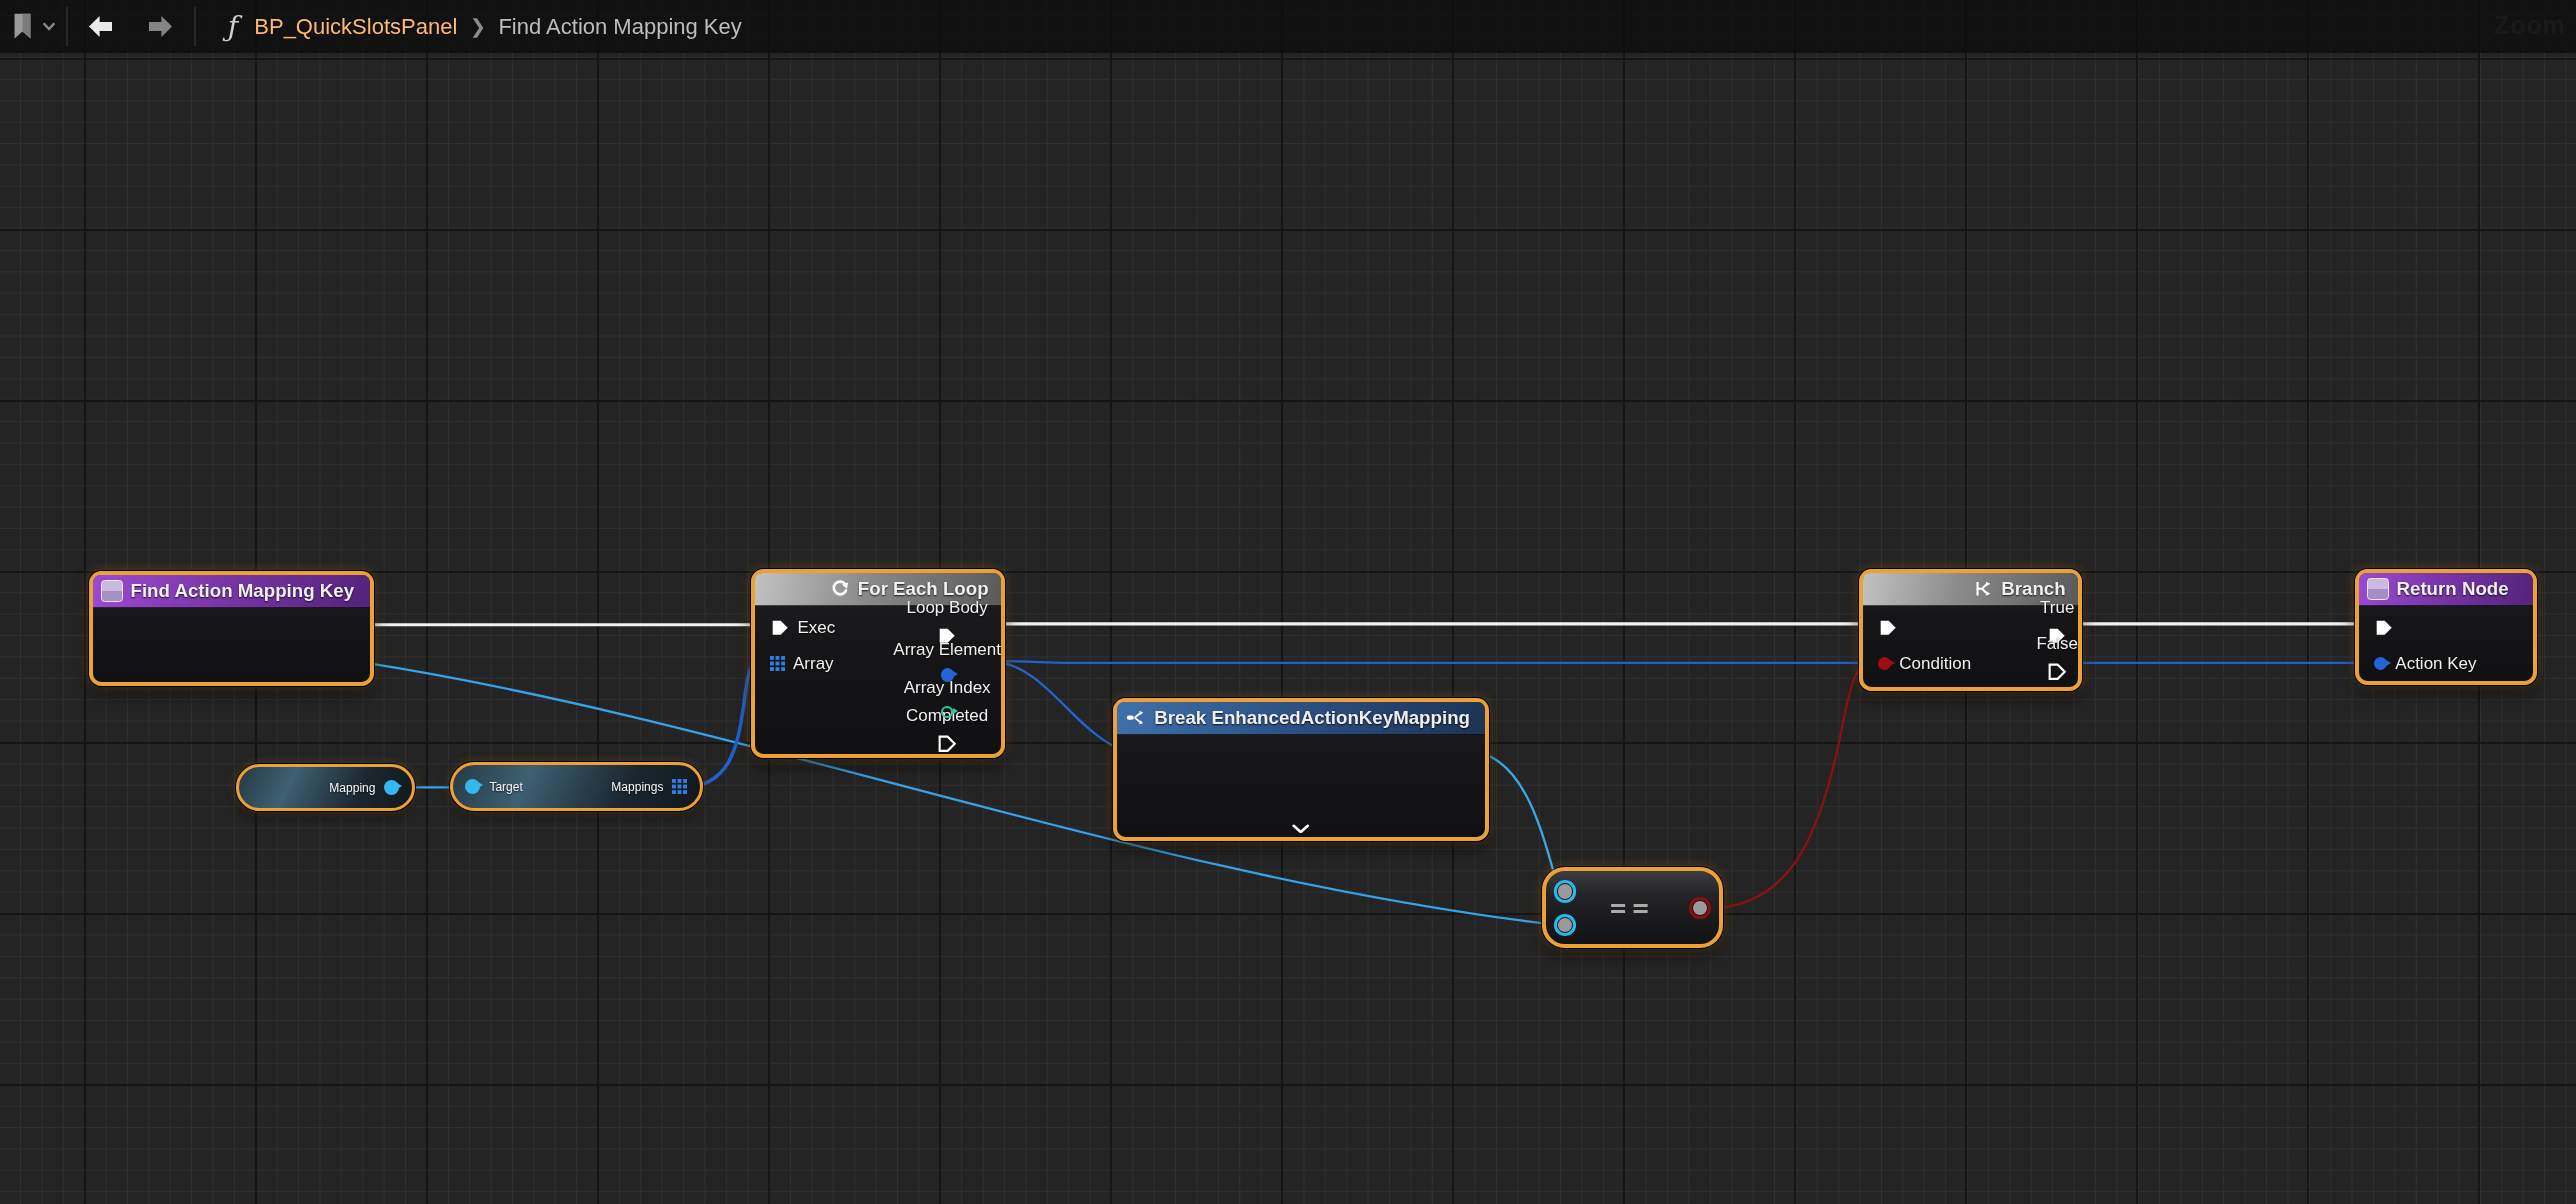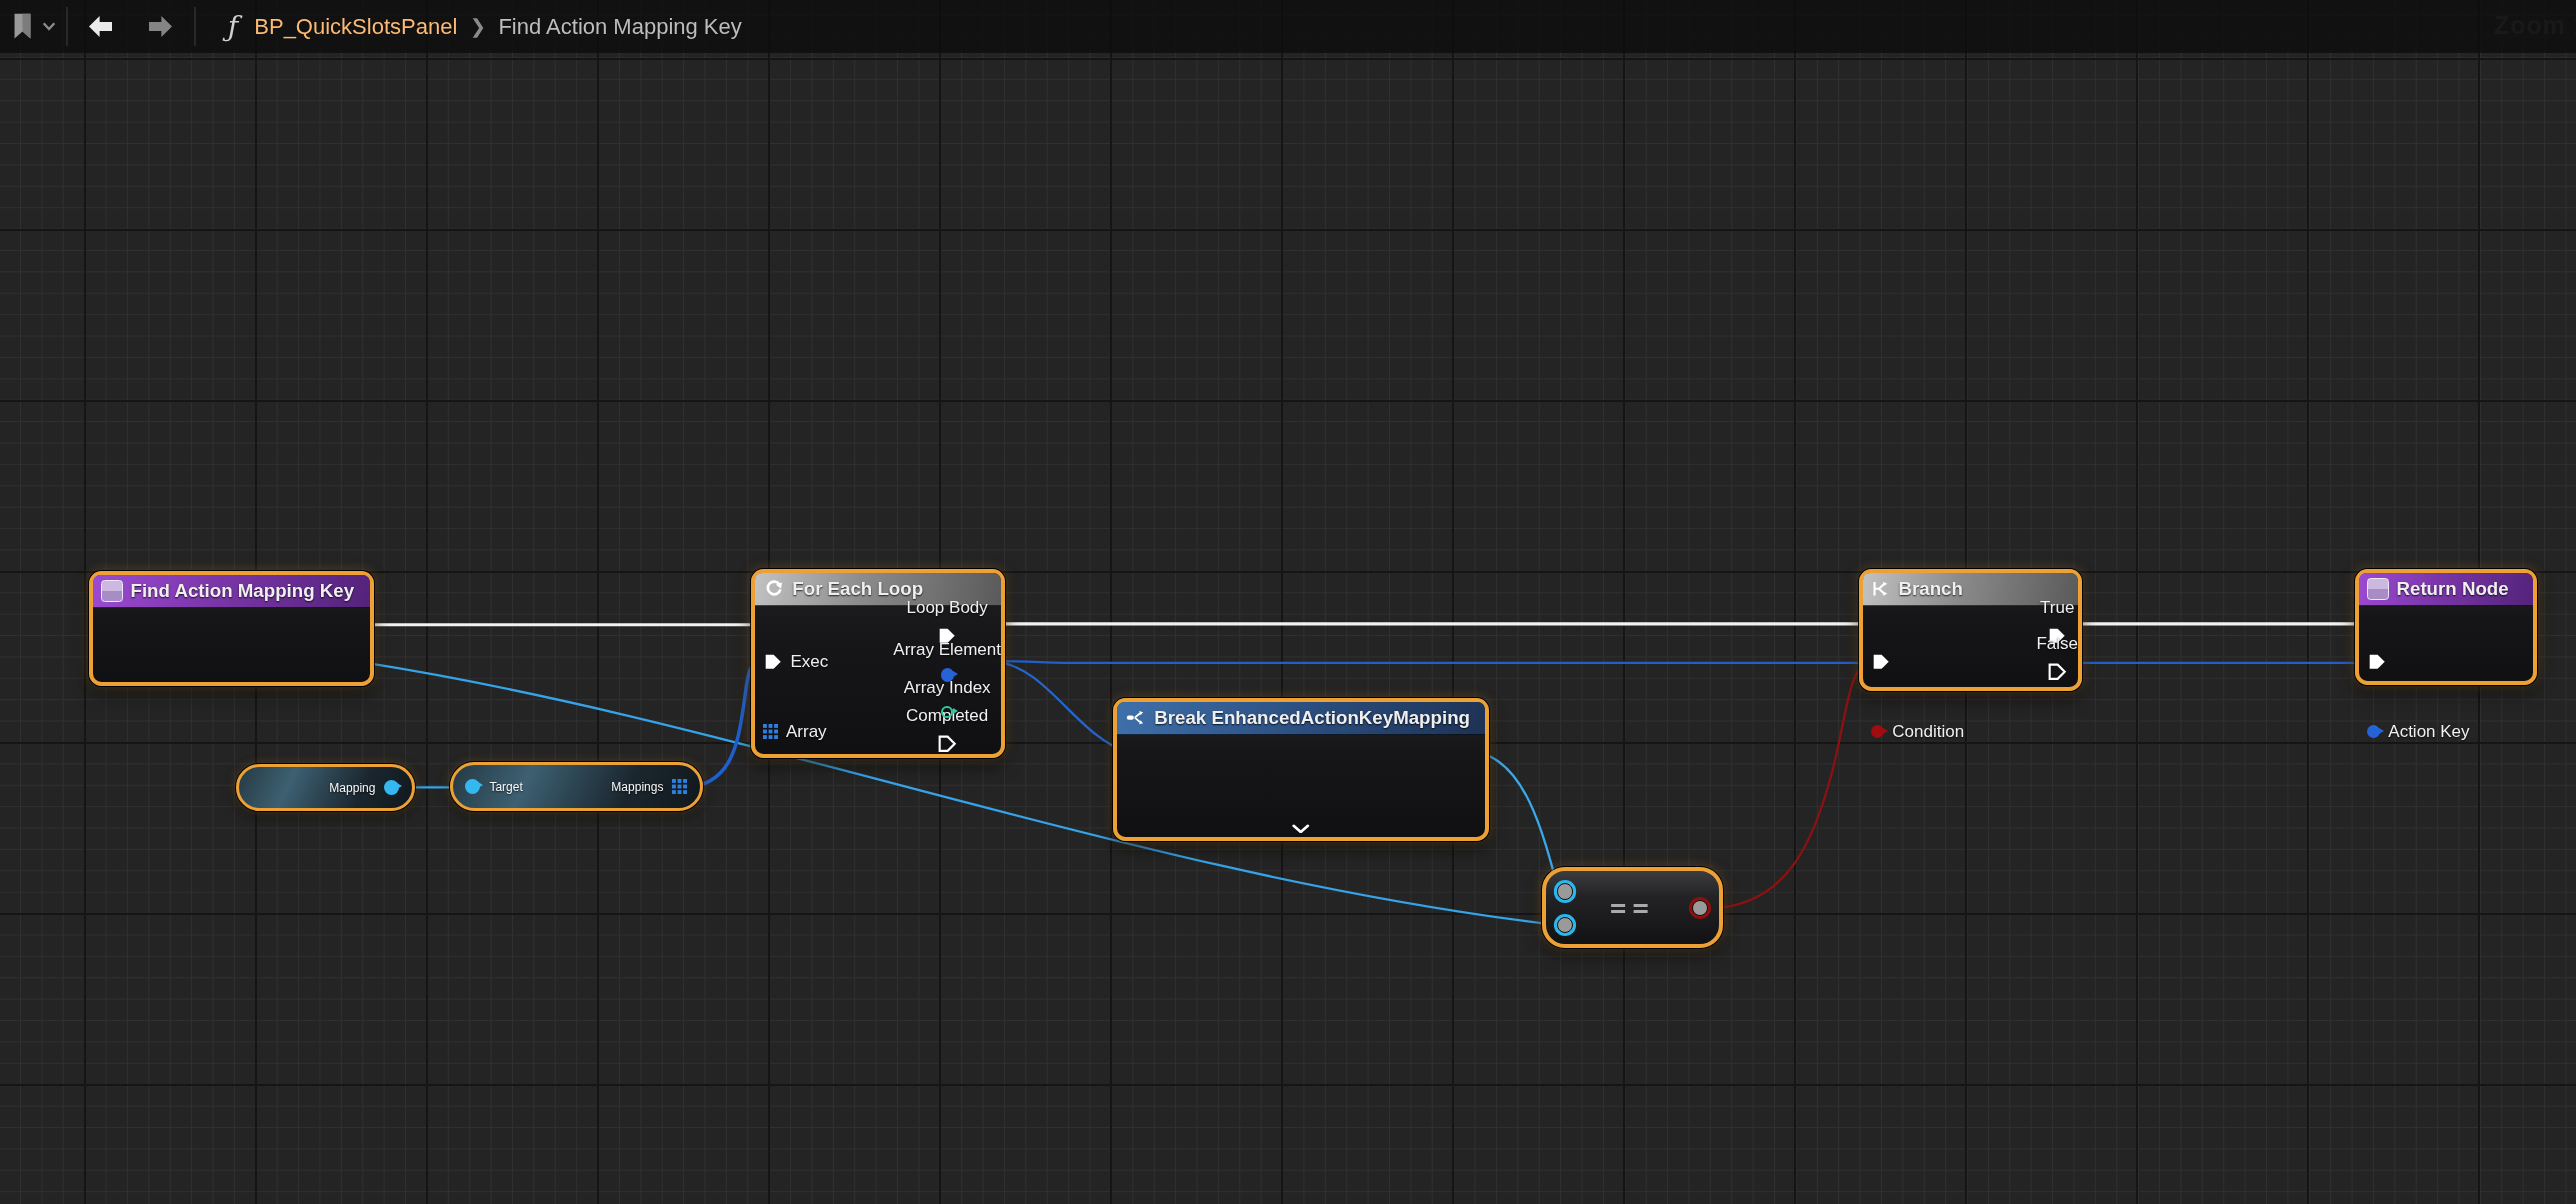--- a/index.html
+++ b/index.html
@@ -21,28 +21,28 @@
   #wires{position:absolute;inset:0;z-index:2;pointer-events:none;}
   #wires path{pointer-events:stroke;}
 
   
   .node{position:absolute;z-index:5;border:4.4px solid #eda135;border-radius:12.4px;
     background:linear-gradient(180deg,#1f1f22 0%,#161618 40%,#101012 100%);
     box-shadow:0 0 0 0.9px #000,0 0 12.4px rgba(237,161,53,.28),0 7.1px 16px rgba(0,0,0,.55);}
   .node-header{height:32px;display:flex;align-items:center;gap:8px;padding:0 12.4px 0 8px;
     border-radius:7.1px 7.1px 0 0;border-bottom:0.9px solid rgba(0,0,0,.65);}
   .hdr-purple{background:linear-gradient(100deg,#9b4ad2 0%,#7a36a8 45%,#53237a 100%);}
-  .hdr-gray{background:linear-gradient(100deg,#c2c2c2 0%,#8a8a8a 45%,#5a5a5a 100%);}
+  .hdr-gray{background:linear-gradient(100deg,#c2c2c2 0%,#8a8a8a 45%,#5a5a5a 100%);justify-content:flex-end;}
   .hdr-blue{background:linear-gradient(100deg,#3f70ab 0%,#2c4f80 50%,#1d3355 100%);}
   .node-title{font-size:18.7px;font-weight:bold;color:#efefef;white-space:nowrap;
     text-shadow:0 0.9px 1.8px rgba(0,0,0,.8);}
   .node-body{position:relative;padding-top:3.6px;}
   .cols{display:flex;justify-content:space-between;}
   .pin-row{height:36px;display:flex;align-items:center;gap:8px;}
-  .pin-row.left{padding-left:8px;margin-top:34px;}
+  .pin-row.left{padding-left:15px;}
   .pin-row.right{justify-content:flex-end;padding-right:0;flex-direction:column;}
   .pin-label{font-size:17px;color:#f0f0f0;white-space:nowrap;text-shadow:0 0.9px 1.8px rgba(0,0,0,.7);}
 
   
   .pin{width:13.3px;height:13.3px;border-radius:50%;background:var(--c);position:relative;flex:none;}
   .pin::after{content:'';position:absolute;left:12.4px;top:2.8px;width:0;height:0;
     border-left:5.3px solid var(--c);border-top:3.9px solid transparent;border-bottom:3.9px solid transparent;}
   .pin.hollow{background:transparent;border:2.8px solid var(--c);width:7.6px;height:7.6px;}
   .pin.hollow::after{left:9.4px;top:0.4px;}
   .c-objblue{--c:#2fb1ee}.c-royal{--c:#2563d6}.c-navy{--c:#1d4fc2}

